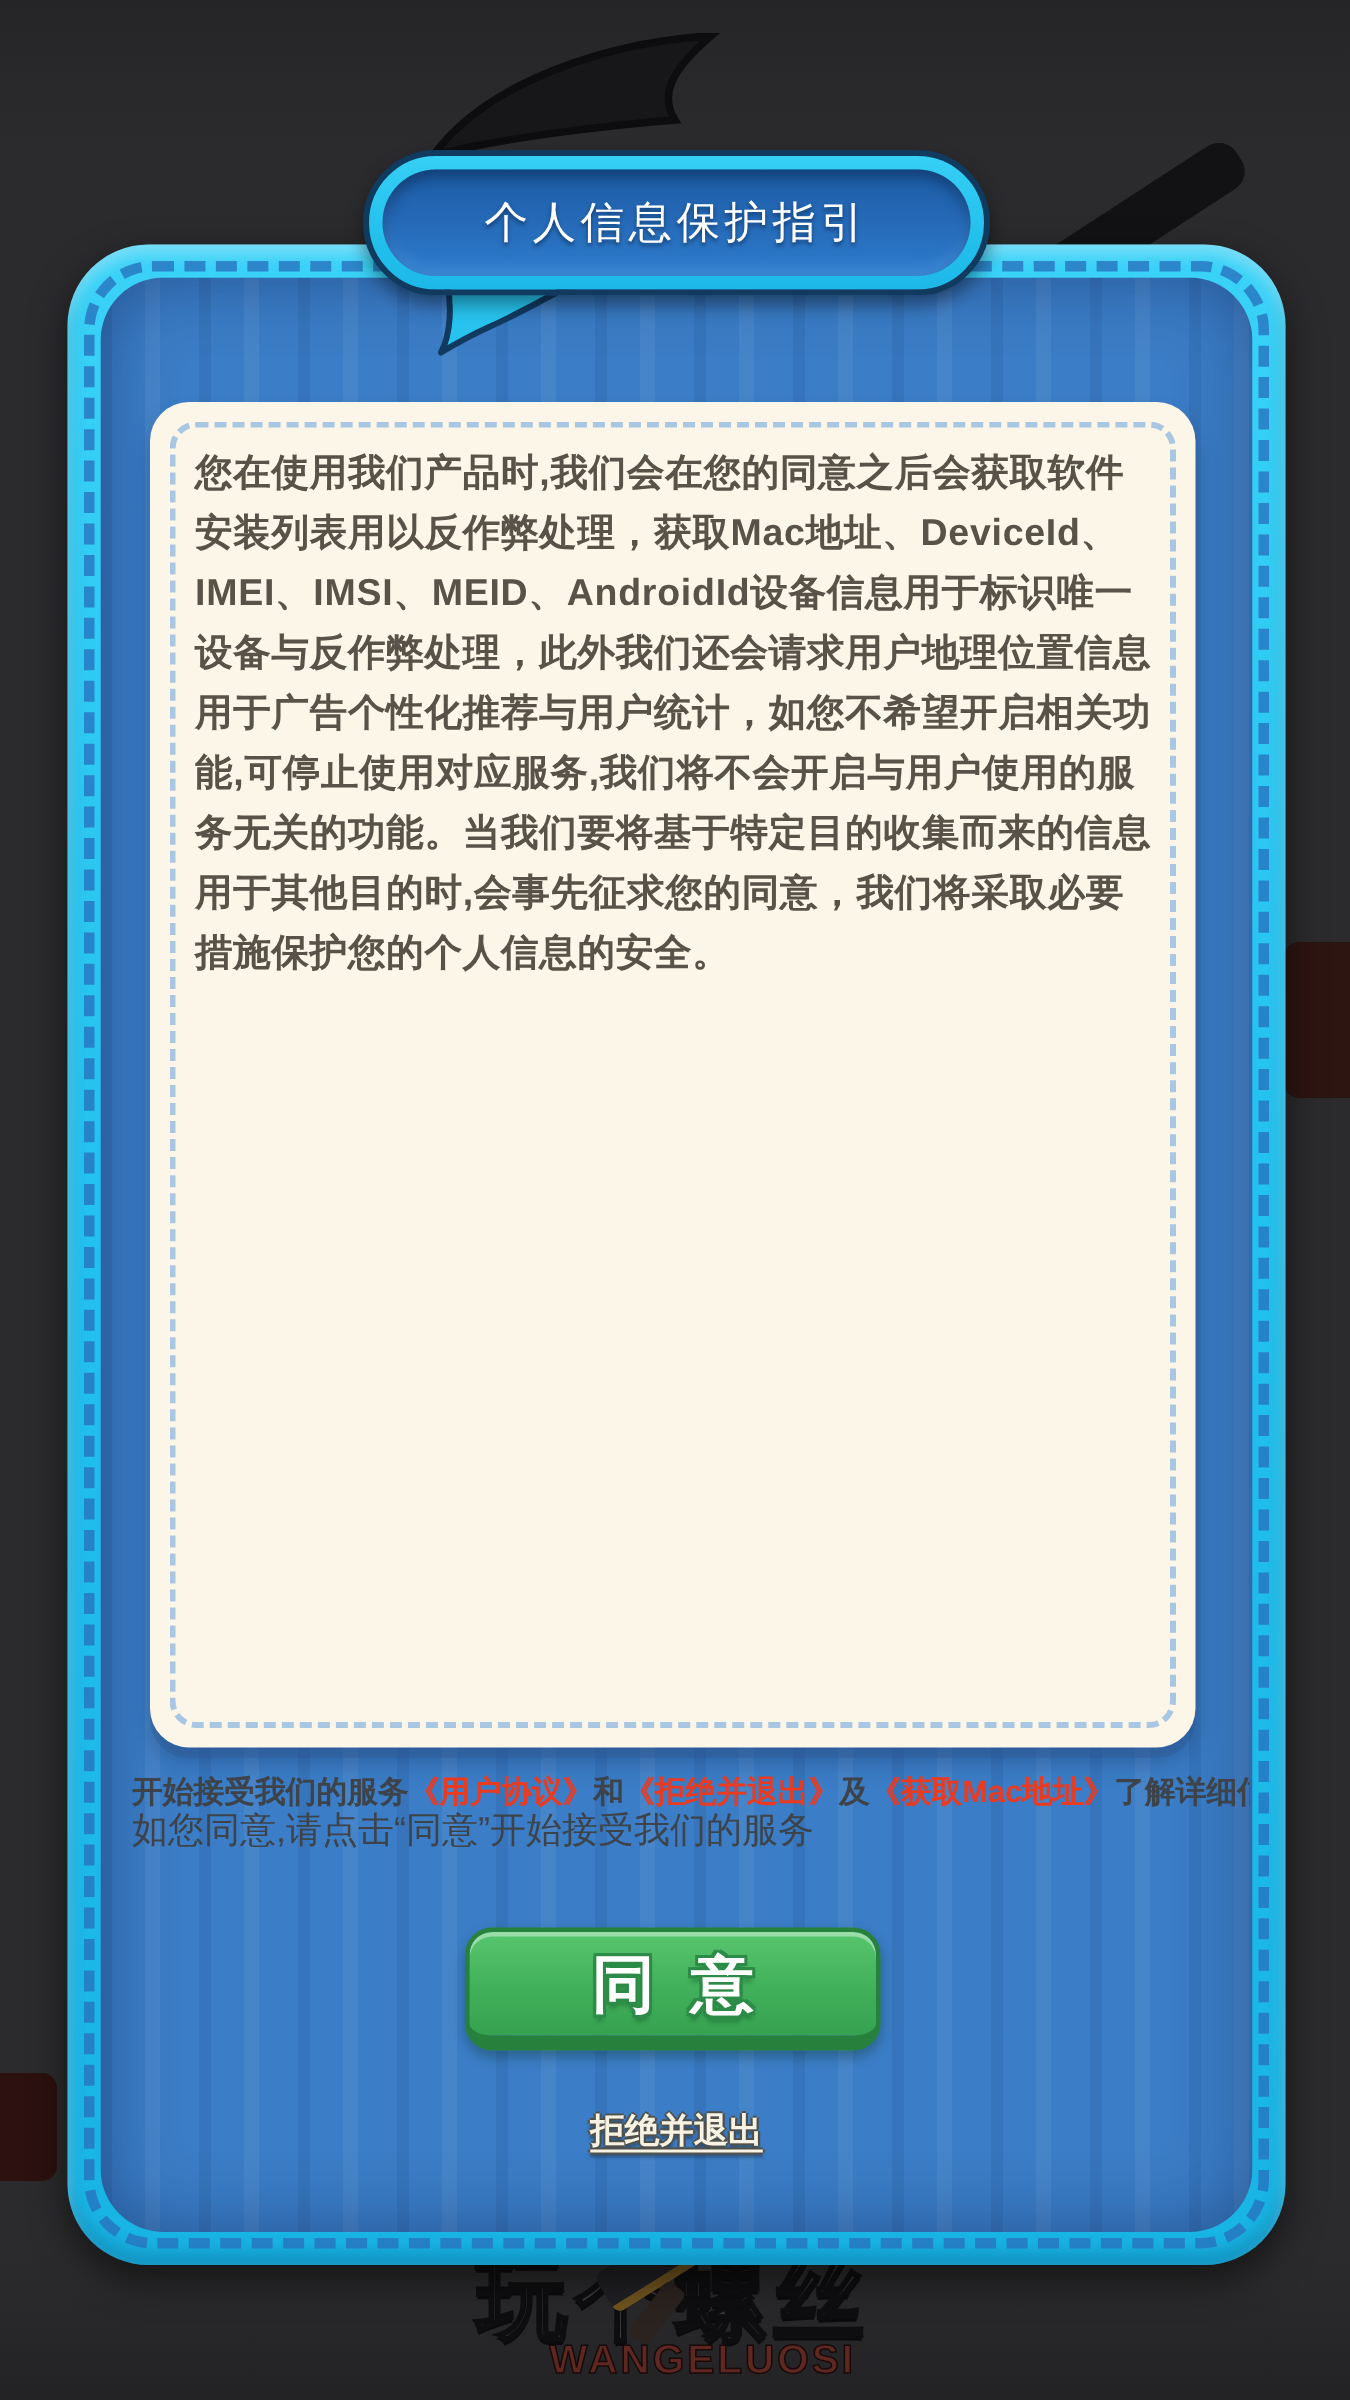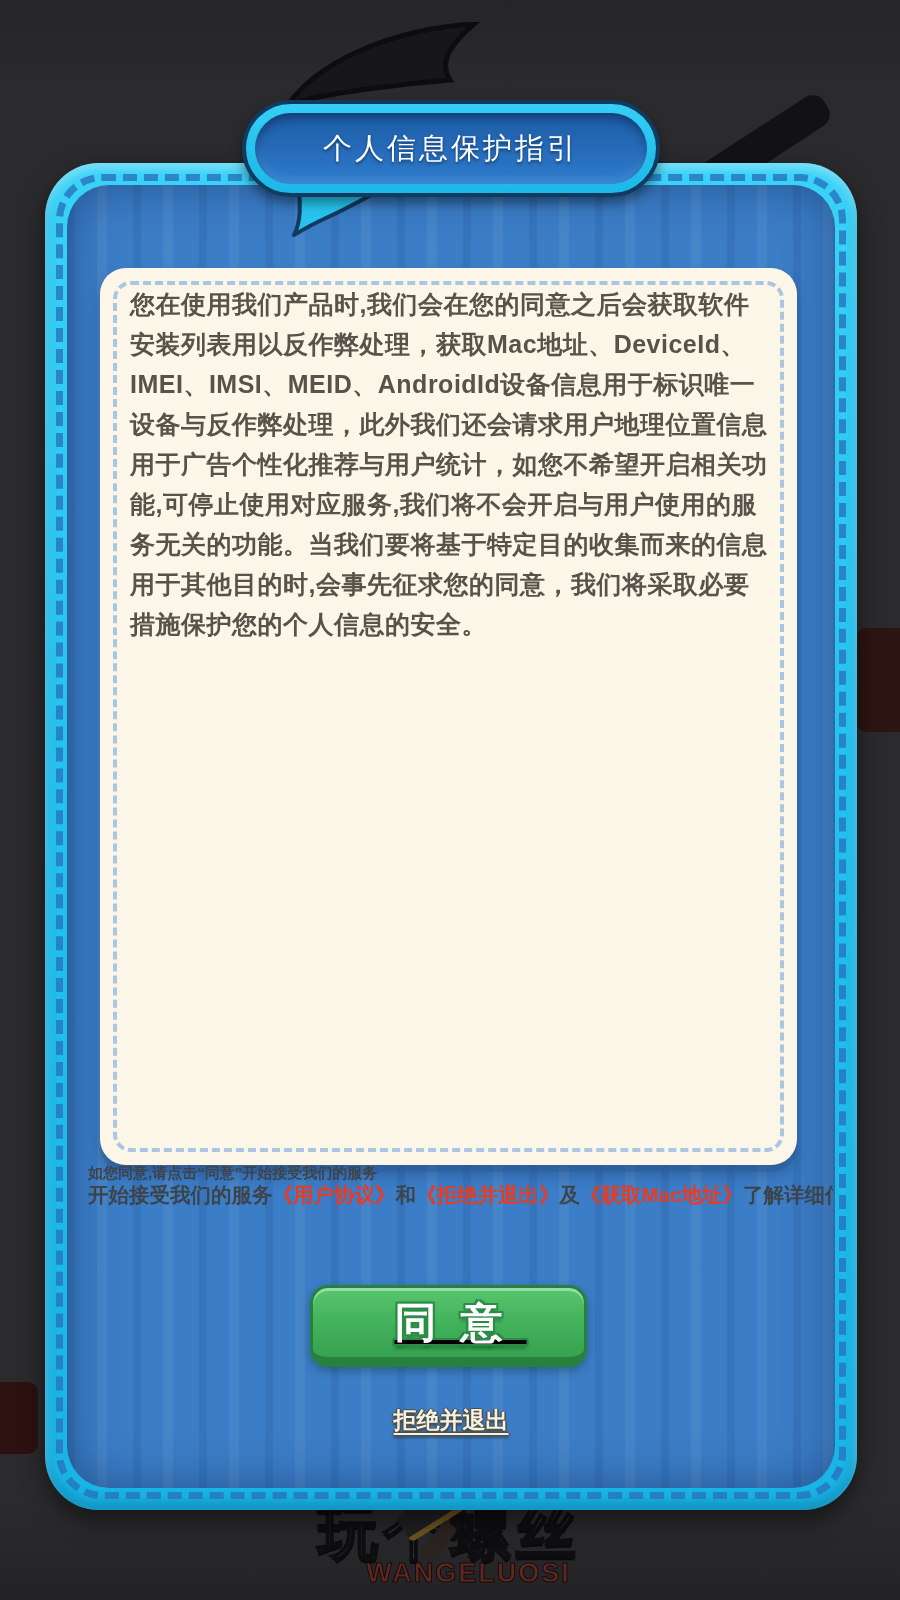--- a/index.html
+++ b/index.html
@@ -36,36 +36,36 @@
   .panel-dash{position:absolute;inset:11px;border:7px dashed rgba(40,116,190,.8);border-radius:46px;pointer-events:none;}
   .panel-inner{position:absolute;inset:22px;border-radius:42px;background-color:#3b7dc6;
     background-image:repeating-linear-gradient(90deg,rgba(18,40,90,.10) 0 8px,rgba(18,40,90,0) 8px 30px,
       rgba(255,255,255,.06) 30px 40px,rgba(255,255,255,0) 40px 66px);
     box-shadow:inset 0 0 48px rgba(10,35,80,.45);}
 
   
   .card{position:absolute;left:33px;top:83px;width:697px;height:897px;border-radius:26px;background:#fcf6e8;
     box-shadow:0 7px 0 rgba(46,86,140,.35),0 11px 14px rgba(25,55,105,.35);}
   .card-dash{position:absolute;inset:13px;border:4px dashed #a9c6e3;border-radius:18px;pointer-events:none;}
-  .card-text{position:absolute;left:30px;top:16px;right:26px;margin:0;font-size:25px;line-height:40px;
+  .card-text{position:absolute;left:30px;top:27px;right:26px;margin:0;font-size:25px;line-height:40px;
     color:#585349;font-weight:600;letter-spacing:.5px;}
 
   
   .links-line{position:absolute;left:21px;top:997px;width:745px;margin:0;font-size:20.5px;line-height:26px;
     font-weight:700;color:#3d4349;white-space:nowrap;overflow:hidden;}
-  .consent-line{position:absolute;left:21px;top:975px;width:745px;margin:0;font-size:15px;line-height:26px;
-    font-weight:700;color:#3d4349;}
+  .consent-line{position:absolute;left:21px;top:1023px;width:745px;margin:0;font-size:24px;line-height:26px;
+    font-weight:400;color:#3d4349;}
   .policy-link{color:#ea3a20;cursor:pointer;}
 
   
   .agree-btn{position:absolute;left:243px;top:1100px;width:277px;height:82px;border-radius:18px;cursor:pointer;
     background:linear-gradient(180deg,#58c66e 0%,#41b05a 55%,#36a251 100%);
     border:3px solid #27813d;border-bottom-width:10px;
     box-shadow:inset 0 3px 0 rgba(255,255,255,.4),0 4px 8px rgba(10,50,30,.35);
-    display:flex;align-items:center;justify-content:center;padding:0;text-decoration:underline;}
+    display:flex;align-items:center;justify-content:center;padding:0;}
   .agree-label{font-size:42px;font-weight:800;color:#ffffff;letter-spacing:24px;padding-left:24px;line-height:1;
     text-shadow:2px 0 0 #2c8c47,-2px 0 0 #2c8c47,0 2px 0 #2c8c47,0 -2px 0 #2c8c47,
       2px 2px 0 #2c8c47,-2px -2px 0 #2c8c47,2px -2px 0 #2c8c47,-2px 2px 0 #2c8c47,0 5px 3px rgba(20,90,40,.45);}
 
   
   .refuse-link{position:absolute;left:0;right:0;top:1220px;text-align:center;font-size:23px;font-weight:700;
     color:#f7f3e4;cursor:pointer;text-decoration:underline;text-underline-offset:5px;
     text-shadow:1.5px 0 0 #50504a,-1.5px 0 0 #50504a,0 1.5px 0 #50504a,0 -1.5px 0 #50504a,0 3px 2px rgba(30,30,30,.5);}
 
   

